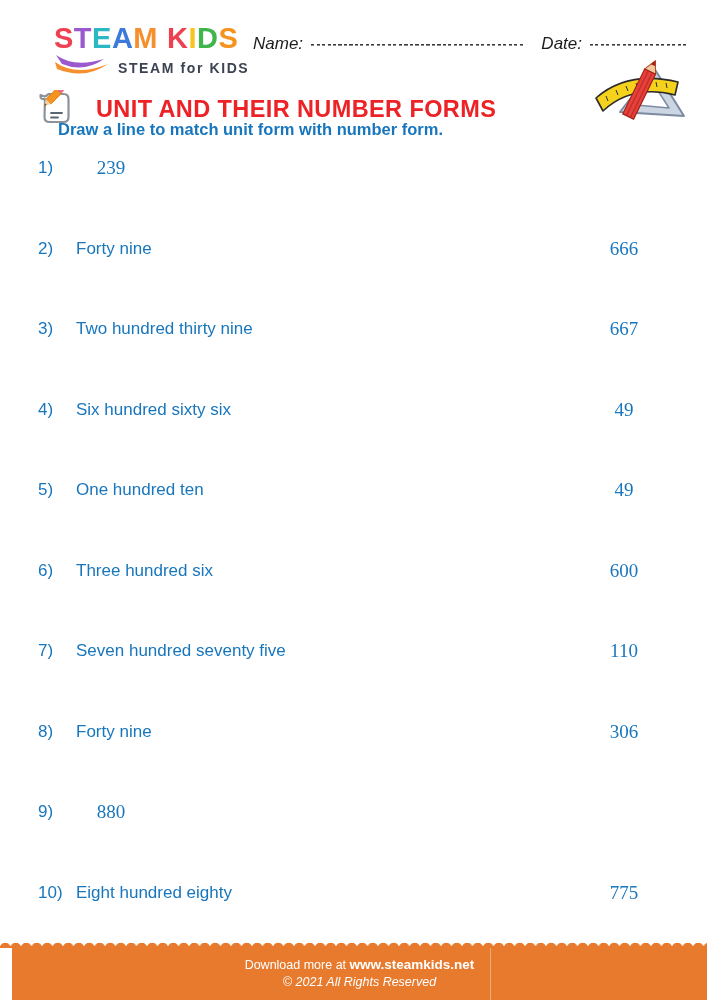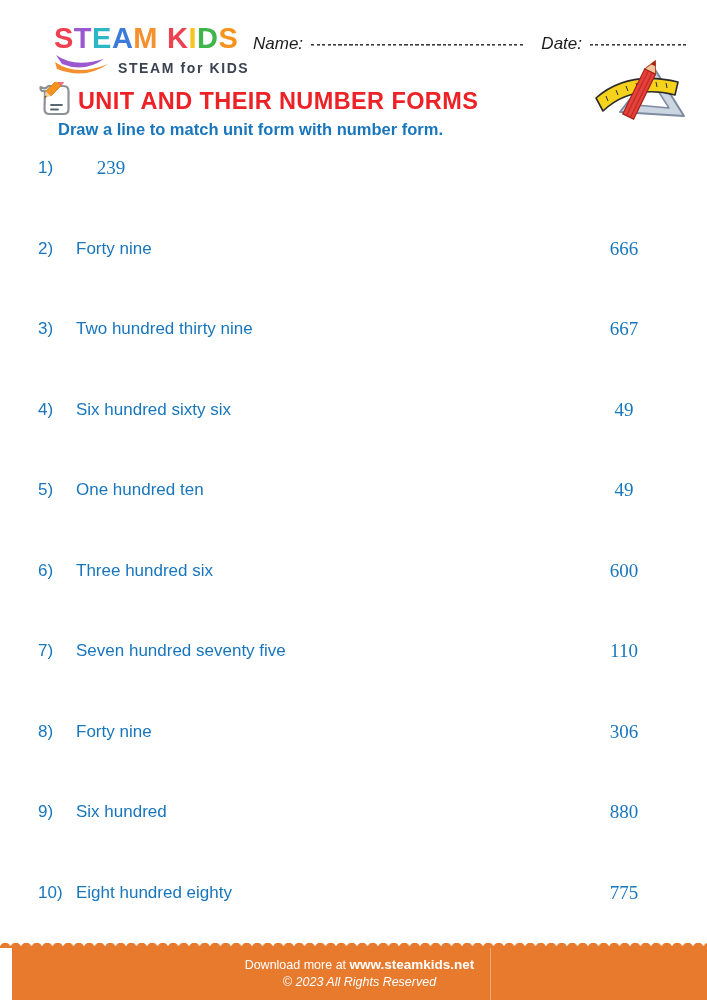--- a/index.html
+++ b/index.html
@@ -19,21 +19,21 @@
   .logo-wordmark .logo-space{display:inline-block;width:9px;}
   .logo-bottom{display:flex;align-items:flex-start;margin-top:1px;}
   .logo-sub{color:#3b4252;font-weight:bold;font-size:14px;letter-spacing:1.6px;margin-left:6px;margin-top:6px;}
   
   .namedate{position:absolute;left:253px;top:34px;right:21px;display:flex;align-items:flex-start;font-size:17px;color:var(--ink);font-style:italic;}
   .namedate .label{margin-right:8px;line-height:1.2;}
   .dash-line{height:12px;border-bottom:0;background:repeating-linear-gradient(90deg,#3a3a3a 0 3px,transparent 3px 5.5px) bottom/100% 1.6px no-repeat;}
   .dash-line.name{flex:1;margin-right:16px;}
   .dash-line.date{width:96px;}
   
-  .title-row{position:absolute;left:36px;top:82px;display:flex;align-items:center;gap:2px;}
+  .title-row{position:absolute;left:36px;top:90px;display:flex;align-items:center;gap:20px;}
   .page-title{font-size:23.5px;font-weight:bold;color:var(--title-red);letter-spacing:.4px;white-space:nowrap;}
   .instruction{position:absolute;left:58px;top:120px;font-size:16.5px;font-weight:bold;color:var(--accent-blue);}
   .tools-art{position:absolute;left:592px;top:56px;}
   
   .match-list{position:absolute;left:38px;top:151px;width:631px;list-style:none;margin:0;padding:0;}
   .row{display:flex;align-items:flex-start;height:80.5px;padding-top:6px;box-sizing:border-box;color:var(--accent-blue);}
   .row-num{width:38px;font-size:17px;line-height:22px;}
   .row-text{flex:1;font-size:17px;line-height:22px;}
   .row-value{width:70px;margin-right:10px;text-align:center;font-size:19px;line-height:22px;font-family:Liberation Serif, serif;}
   
@@ -144,33 +144,32 @@
   </li>
 
   <li class="row">
     <span class="row-num">8)</span>
     <span class="row-text">Forty nine</span>
     <span class="row-value">306</span>
   </li>
 
   <li class="row">
     <span class="row-num">9)</span>
-    <span class="row-text">Six hundred</span>
     <span class="row-value">880</span>
   </li>
 
   <li class="row">
     <span class="row-num">10)</span>
     <span class="row-text">Eight hundred eighty</span>
     <span class="row-value">775</span>
   </li>
 </ul>
 
 <div class="scallops"></div>
 <div class="footer">
   <div class="footer-divider"></div>
   <div class="footer-line1">
     <span>Download more at</span>
     <span> </span>
     <a href="#" class="site">www.steamkids.net</a>
   </div>
-  <div class="footer-line2">© 2023 All Rights Reserved</div>
+  <div class="footer-line2">© 2021 All Rights Reserved</div>
 </div>
 
 </body></html>

